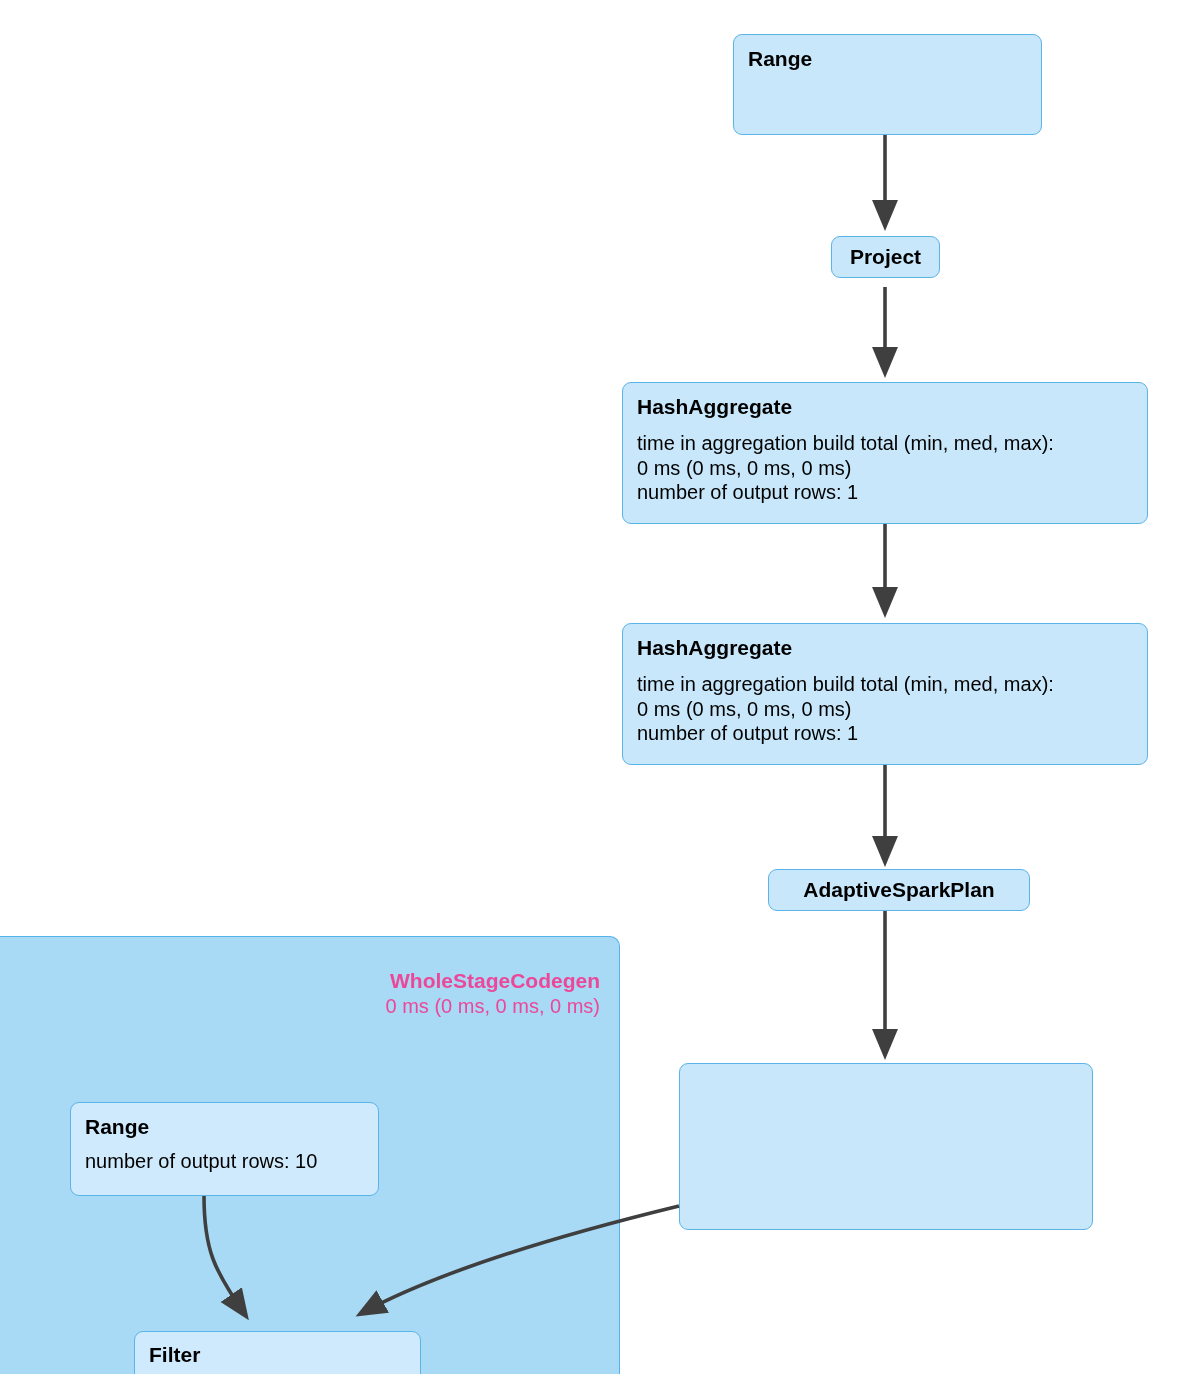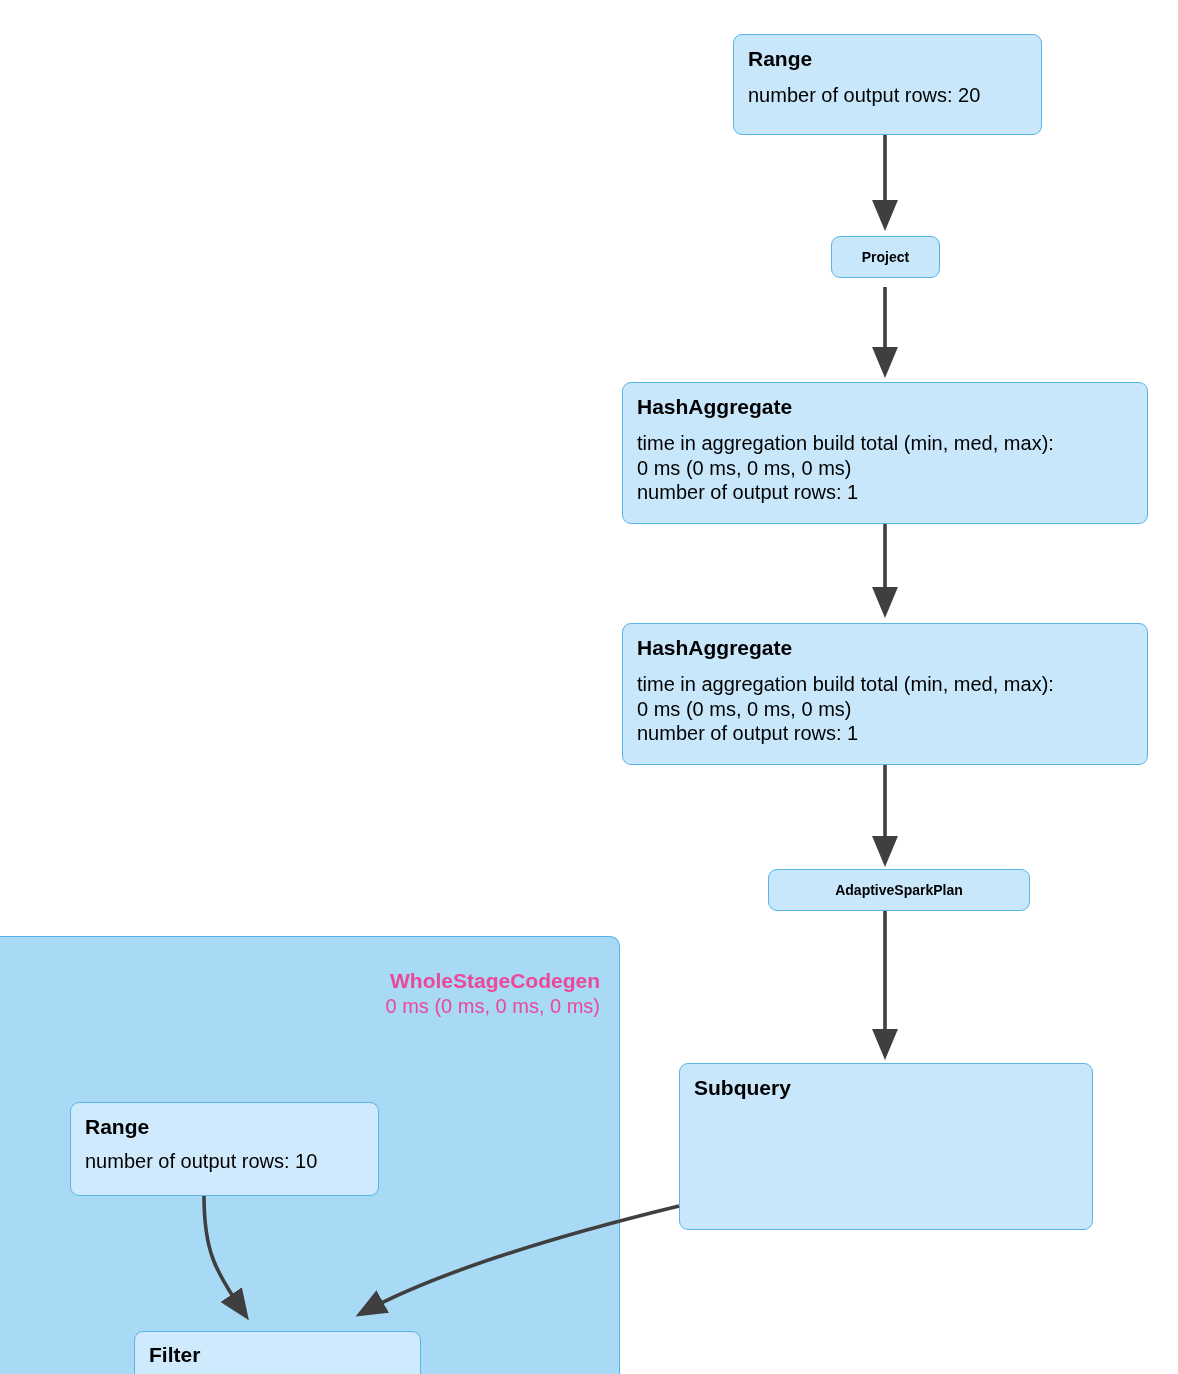--- a/index.html
+++ b/index.html
@@ -74,21 +74,21 @@
     line-height: 1.2;
     white-space: nowrap;
   }
   .node .node-metrics {
     font-size: 20px;
     line-height: 1.23;
     margin-top: 12px;
     white-space: pre;
   }
   .node.compact .node-title {
-    font-size: 14px;
+    font-size: 21px;
     margin: 0;
   }
 </style>
 </head>
 <body>
 
 <div id="canvas">
 
   <svg class="edges" viewBox="0 0 1178 1374" xmlns="http://www.w3.org/2000/svg">
     <defs>
@@ -110,21 +110,20 @@
 
   <div class="cluster" style="left:0px; top:936px; width:620px; height:438px; border-left:none; border-bottom:none; border-radius:0 10px 0 0;">
   </div>
   <div class="cluster-label" style="left:240px; top:968px; width:360px;">
     <span class="title">WholeStageCodegen</span>
     <span class="metric">0 ms (0 ms, 0 ms, 0 ms)</span>
   </div>
 
   <div class="node" style="left:733px; top:34px; width:309px; height:101px;">
     <div class="node-title">Range</div>
-    <div class="node-metrics">number of output rows: 20</div>
   </div>
 
   <div class="node compact" style="left:831px; top:236px; width:109px; height:42px;">
     <div class="node-title">Project</div>
   </div>
 
   <div class="node" style="left:622px; top:382px; width:526px; height:142px;">
     <div class="node-title">HashAggregate</div>
     <div class="node-metrics">time in aggregation build total (min, med, max):
 0 ms (0 ms, 0 ms, 0 ms)
@@ -136,21 +135,20 @@
     <div class="node-metrics">time in aggregation build total (min, med, max):
 0 ms (0 ms, 0 ms, 0 ms)
 number of output rows: 1</div>
   </div>
 
   <div class="node compact" style="left:768px; top:869px; width:262px; height:42px;">
     <div class="node-title">AdaptiveSparkPlan</div>
   </div>
 
   <div class="node" style="left:679px; top:1063px; width:414px; height:167px;">
-    <div class="node-title">Subquery</div>
   </div>
 
   <div class="node" style="left:70px; top:1102px; width:309px; height:94px; background:#cfeafc;">
     <div class="node-title">Range</div>
     <div class="node-metrics" style="margin-top:10px;">number of output rows: 10</div>
   </div>
 
   <div class="node" style="left:134px; top:1331px; width:287px; height:94px; background:#cfeafc; padding-top:10px;">
     <div class="node-title">Filter</div>
   </div>

